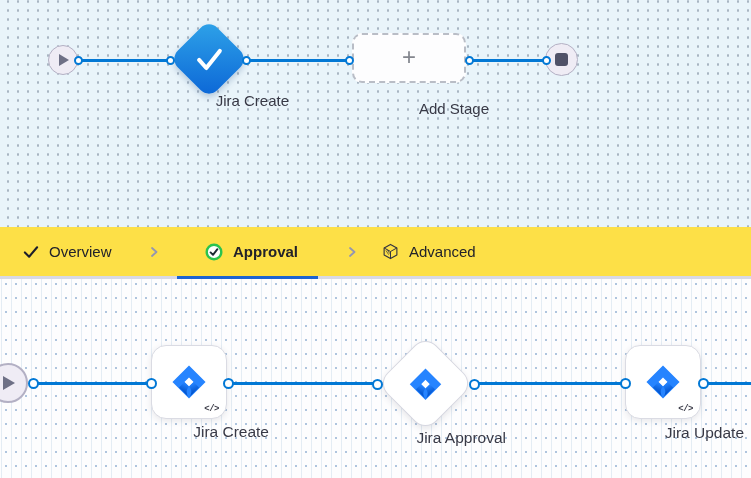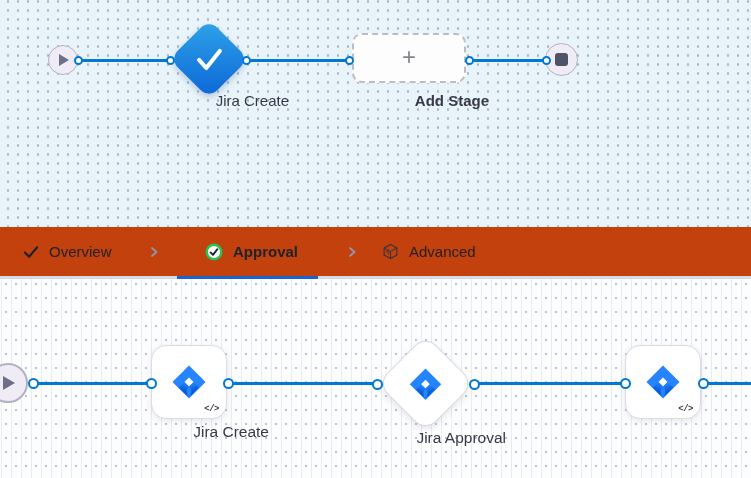--- a/index.html
+++ b/index.html
@@ -51,21 +51,21 @@
   .diamond-stage .inner { transform:rotate(-45deg); display:flex; }
 
   .add-stage { position:absolute; left:352px; top:33px; width:114px; height:50px;
                background:#fdfdfe; border:2px dashed #b9bdc6; border-radius:10px; z-index:2;
                display:flex; align-items:center; justify-content:center; }
   .plus { color:#83868e; font-size:24px; font-weight:300; line-height:1; margin-top:-2px; }
 
   .node-label { position:absolute; width:160px; text-align:right; font-size:15px; color:#383946; z-index:3; }
 
   
-  .tabbar { position:absolute; left:0; top:227px; width:751px; height:52px; background:#c2410c; z-index:5; }
+  .tabbar { position:absolute; left:0; top:227px; width:751px; height:52px; background:#fde047; z-index:5; }
   .tabbar .baseline { position:absolute; left:0; bottom:0; width:100%; height:3px; background:#d8d9e6; }
   .tabbar .active-underline { position:absolute; left:177px; bottom:0; width:141px; height:3px; background:#1b63d2; z-index:6; }
   .tab { position:absolute; top:0; height:49px; display:flex; align-items:center; gap:10px; cursor:pointer; }
   .tab .label { font-size:15px; color:#22222a; }
   .tab.active .label { font-weight:700; }
   .tab-sep { position:absolute; top:0; height:49px; display:flex; align-items:center; }
 
   
   .step-node { position:absolute; width:76px; height:74px; background:#fff;
                border:1px solid #dadbe3; border-radius:15px; z-index:2;
@@ -119,21 +119,21 @@
         <svg width="36" height="36" viewBox="0 0 40 40" fill="none">
           <polyline points="9,21 17,30 32,11" stroke="#ffffff" stroke-width="4.5" stroke-linecap="round" stroke-linejoin="round"></polyline>
         </svg>
       </span>
     </div>
     <div class="node-label" style="left:129px; top:92px;">Jira Create</div>
 
     <div class="add-stage">
       <span class="plus">+</span>
     </div>
-    <div class="node-label" style="left:329px; top:92px;font-weight:bold;">Add Stage</div>
+    <div class="node-label" style="left:329px; top:100px;">Add Stage</div>
 
     <div class="terminal" style="left:545px; top:43px; width:33px; height:33px;">
       <span class="stop-sq"></span>
     </div>
   </div>
 
   <div class="tabbar">
     <div class="baseline"></div>
     <div class="active-underline"></div>
 
@@ -215,15 +215,16 @@
     <div class="node-label" style="left:346px; top:150px; font-size:15.5px;">Jira Approval</div>
 
     <div class="step-node" style="left:625px; top:66px;">
       <svg width="40" height="40" viewBox="0 0 128 128">
         <path fill="#2684FF" fill-rule="evenodd" d="M64 11 117 64 64 117 11 64 Z M64 49.3 49.3 64 64 78.7 78.7 64 Z"></path>
         <path fill="url(#jgL)" d="M63.9 78.6c-9.6 9.6-9.6 25-.1 34.5L31.9 81.3 49.2 64Z"></path>
         <path fill="url(#jgR)" d="M64.1 78.6c9.6 9.6 9.6 25 .1 34.5L96.1 81.3 78.8 64Z"></path>
       </svg>
       <span class="badge">&lt;/&gt;</span>
     </div>
+    <div class="node-label" style="left:584px; top:145px; font-size:15.5px;">Jira Update</div>
 
   </div>
 </div>
 
 </body></html>

